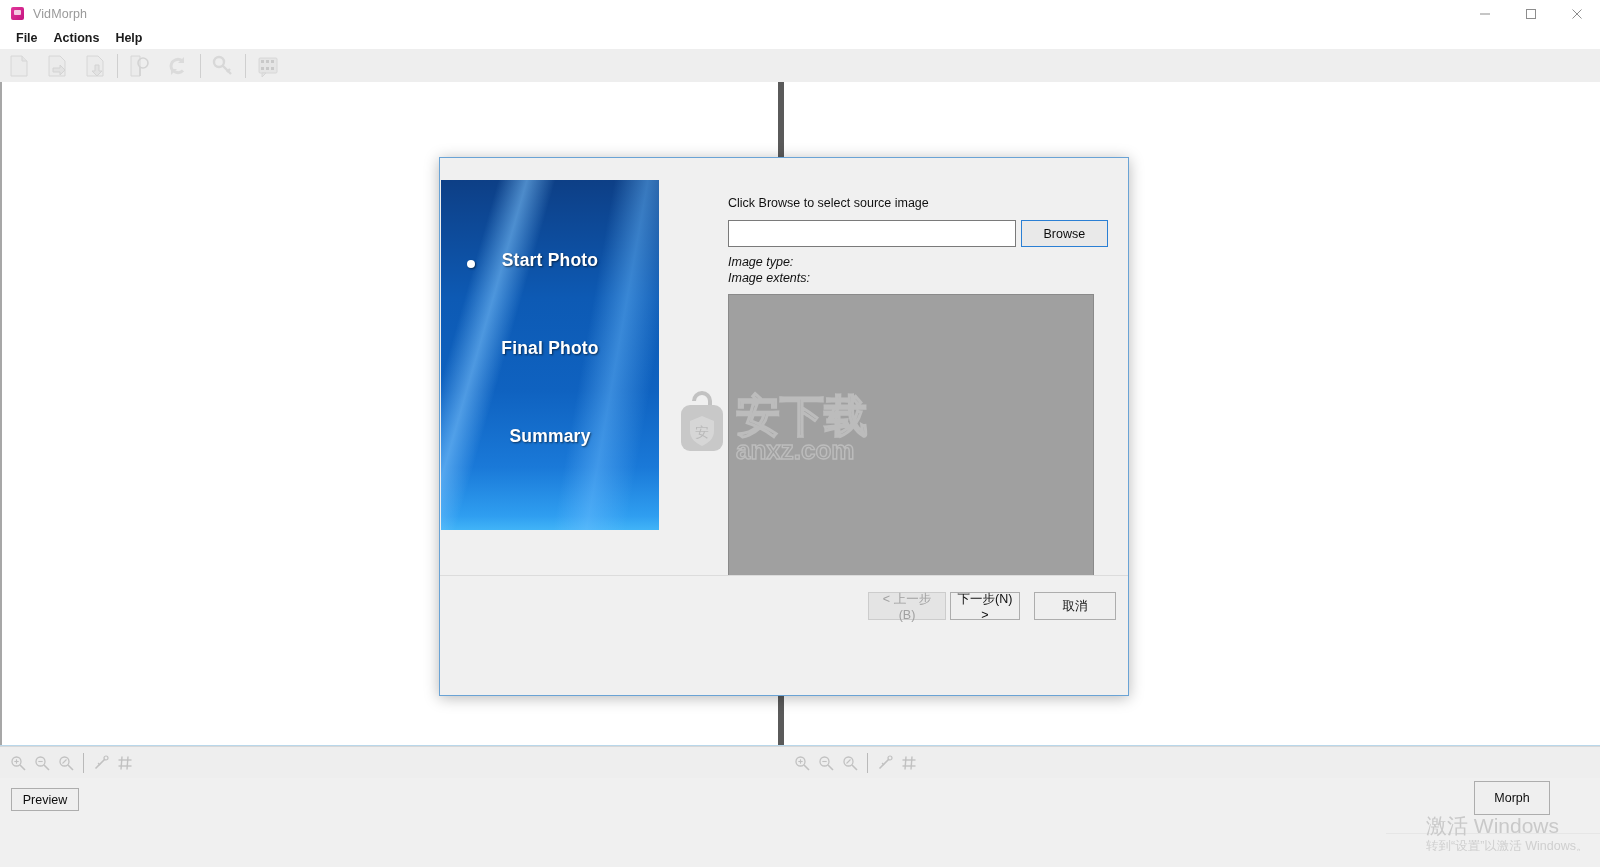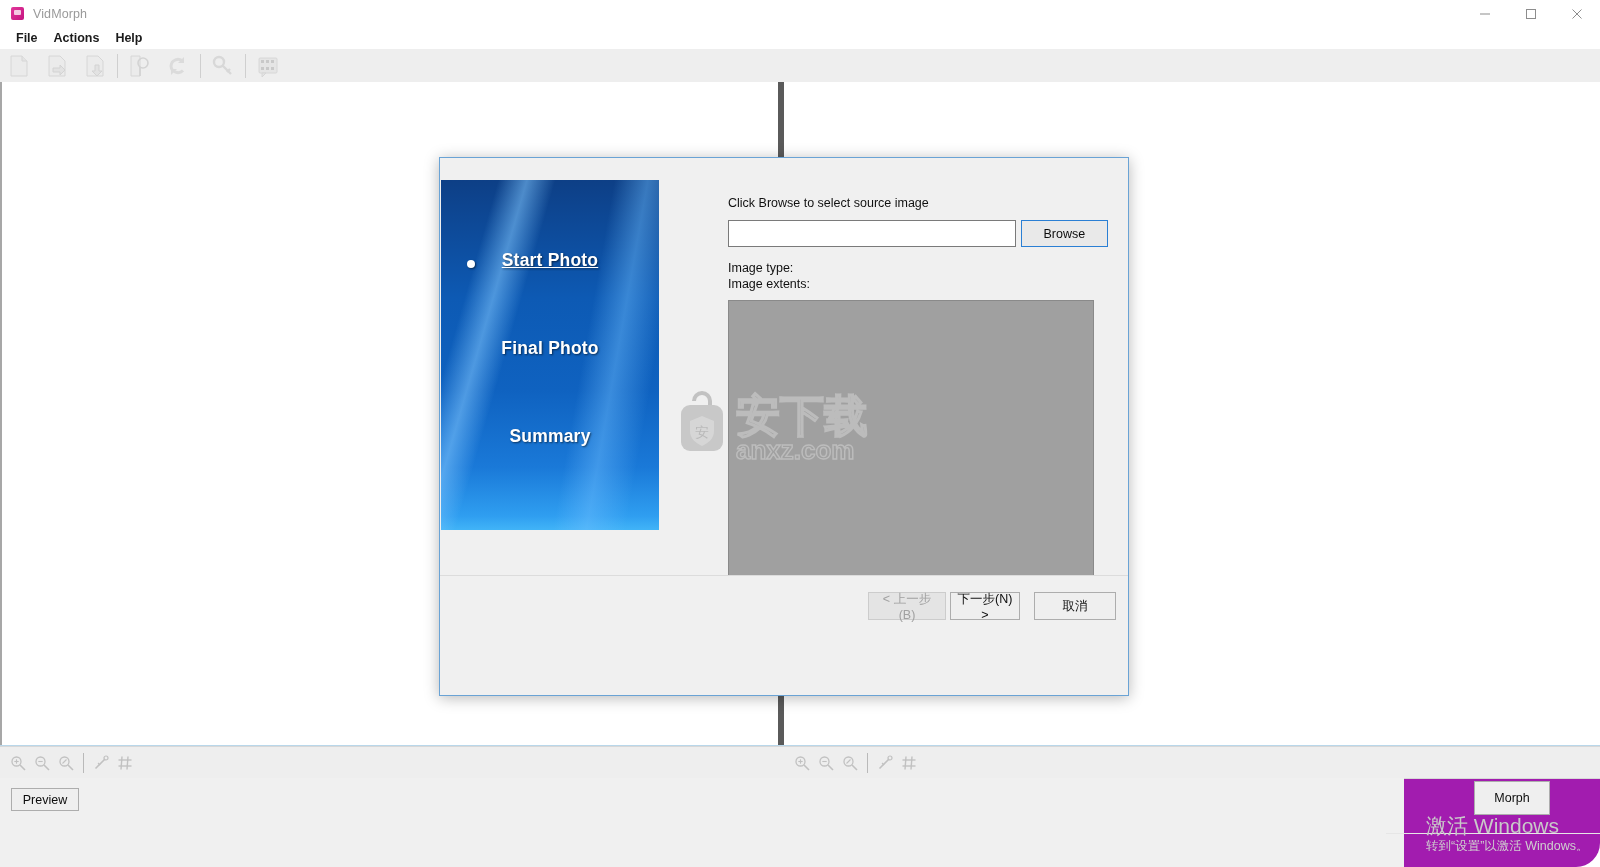--- a/index.html
+++ b/index.html
@@ -82,21 +82,21 @@
   .vb-split{width:6px;height:31px;background:#eeeeee;}
   .viewbar.right{width:816px;}
   .vtool{
     width:24px;height:26px;display:flex;align-items:center;justify-content:center;opacity:.35;
   }
   .vtool svg{display:block;}
   .vtool-sep{width:1px;height:20px;background:#b9b9b9;margin:0 5px;}
 
   
   .bottombar{
-    position:absolute;left:0;top:778px;width:1404px;height:89px;background:#f0f0f0;
+    position:absolute;left:0;top:778px;width:1600px;height:89px;background:#f0f0f0;
   }
   .btn{
     background:#efefef;border:1px solid #adadad;
     font-family:"Liberation Sans",sans-serif;font-size:12.5px;color:#0d0d0d;
     display:inline-flex;align-items:center;justify-content:center;
     box-sizing:border-box;
   }
   .btn-preview{position:absolute;left:11px;top:10px;width:68px;height:23px;}
   .btn-morph{position:absolute;left:1474px;top:781px;width:76px;height:34px;}
 
@@ -160,40 +160,40 @@
         #2f9ef0 96%,
         #41b4f7 100%);
     overflow:hidden;
   }
   .wiz-step{
     position:absolute;left:0;width:218px;
     font-size:17.5px;font-weight:bold;color:#ffffff;
     text-shadow:1px 1px 2px rgba(0,0,0,.55);
     text-align:center;letter-spacing:.2px;
   }
-  .wiz-step.s1{top:70px;text-decoration:underline;}
+  .wiz-step.s1{top:70px;}
   .wiz-step.s2{top:158px;}
   .wiz-step.s3{top:246px;}
   .wiz-bullet{
     position:absolute;left:26px;top:80px;width:8px;height:8px;border-radius:50%;
     background:#fff;box-shadow:1px 1px 2px rgba(0,0,0,.5);
   }
 
   
   .content{position:absolute;left:288px;top:36px;width:380px;}
   .lbl{font-size:12.5px;color:#111;line-height:18px;}
   .path-row{display:flex;align-items:center;margin-top:8px;}
   .path-input{
     width:290px;height:27px;background:#fff;border:1px solid #7a7a7a;box-sizing:border-box;
     font-family:"Liberation Sans",sans-serif;font-size:12.5px;padding:0 5px;outline:none;color:#111;
   }
   .btn-browse{
     margin-left:5px;width:88px;height:27px;background:#e9e9e9;border:1px solid #2a7fd4;
   }
-  .meta{margin-top:13px;}
+  .meta{margin-top:7px;font-style:italic;}
   .meta div{font-size:12.5px;color:#111;line-height:16px;}
   .preview-box{
     margin-top:8px;width:366px;height:307px;background:#a0a0a0;border:1px solid #8a8a8a;
     box-sizing:border-box;position:relative;overflow:hidden;
   }
   .crop-wrap{position:absolute;left:578px;top:444px;}
   .btn-crop2{width:80px;height:25px;}
 
   
   .fbtns{position:absolute;right:12px;top:16px;display:flex;}

